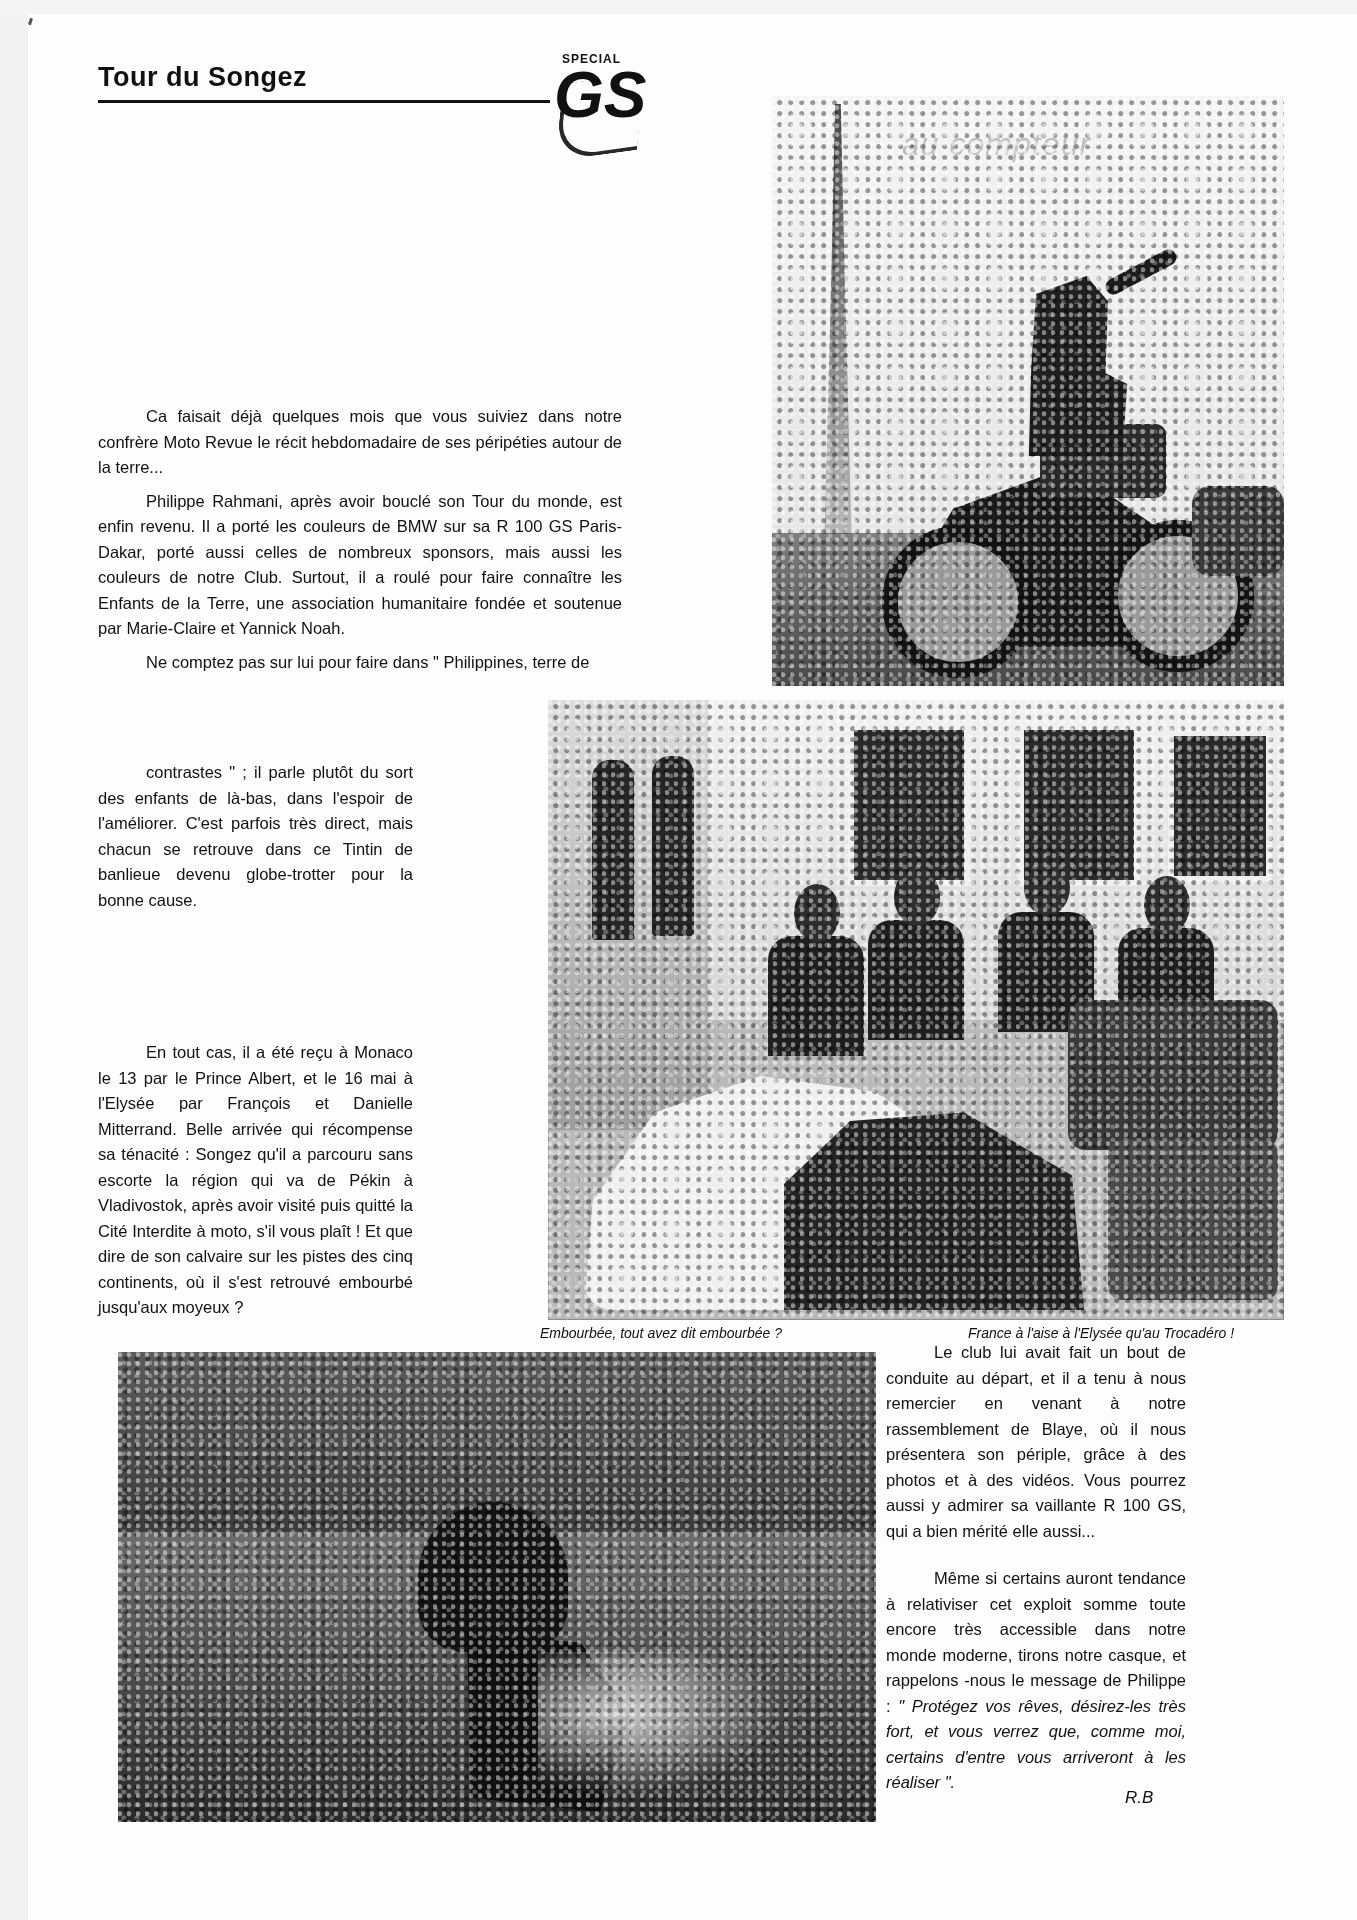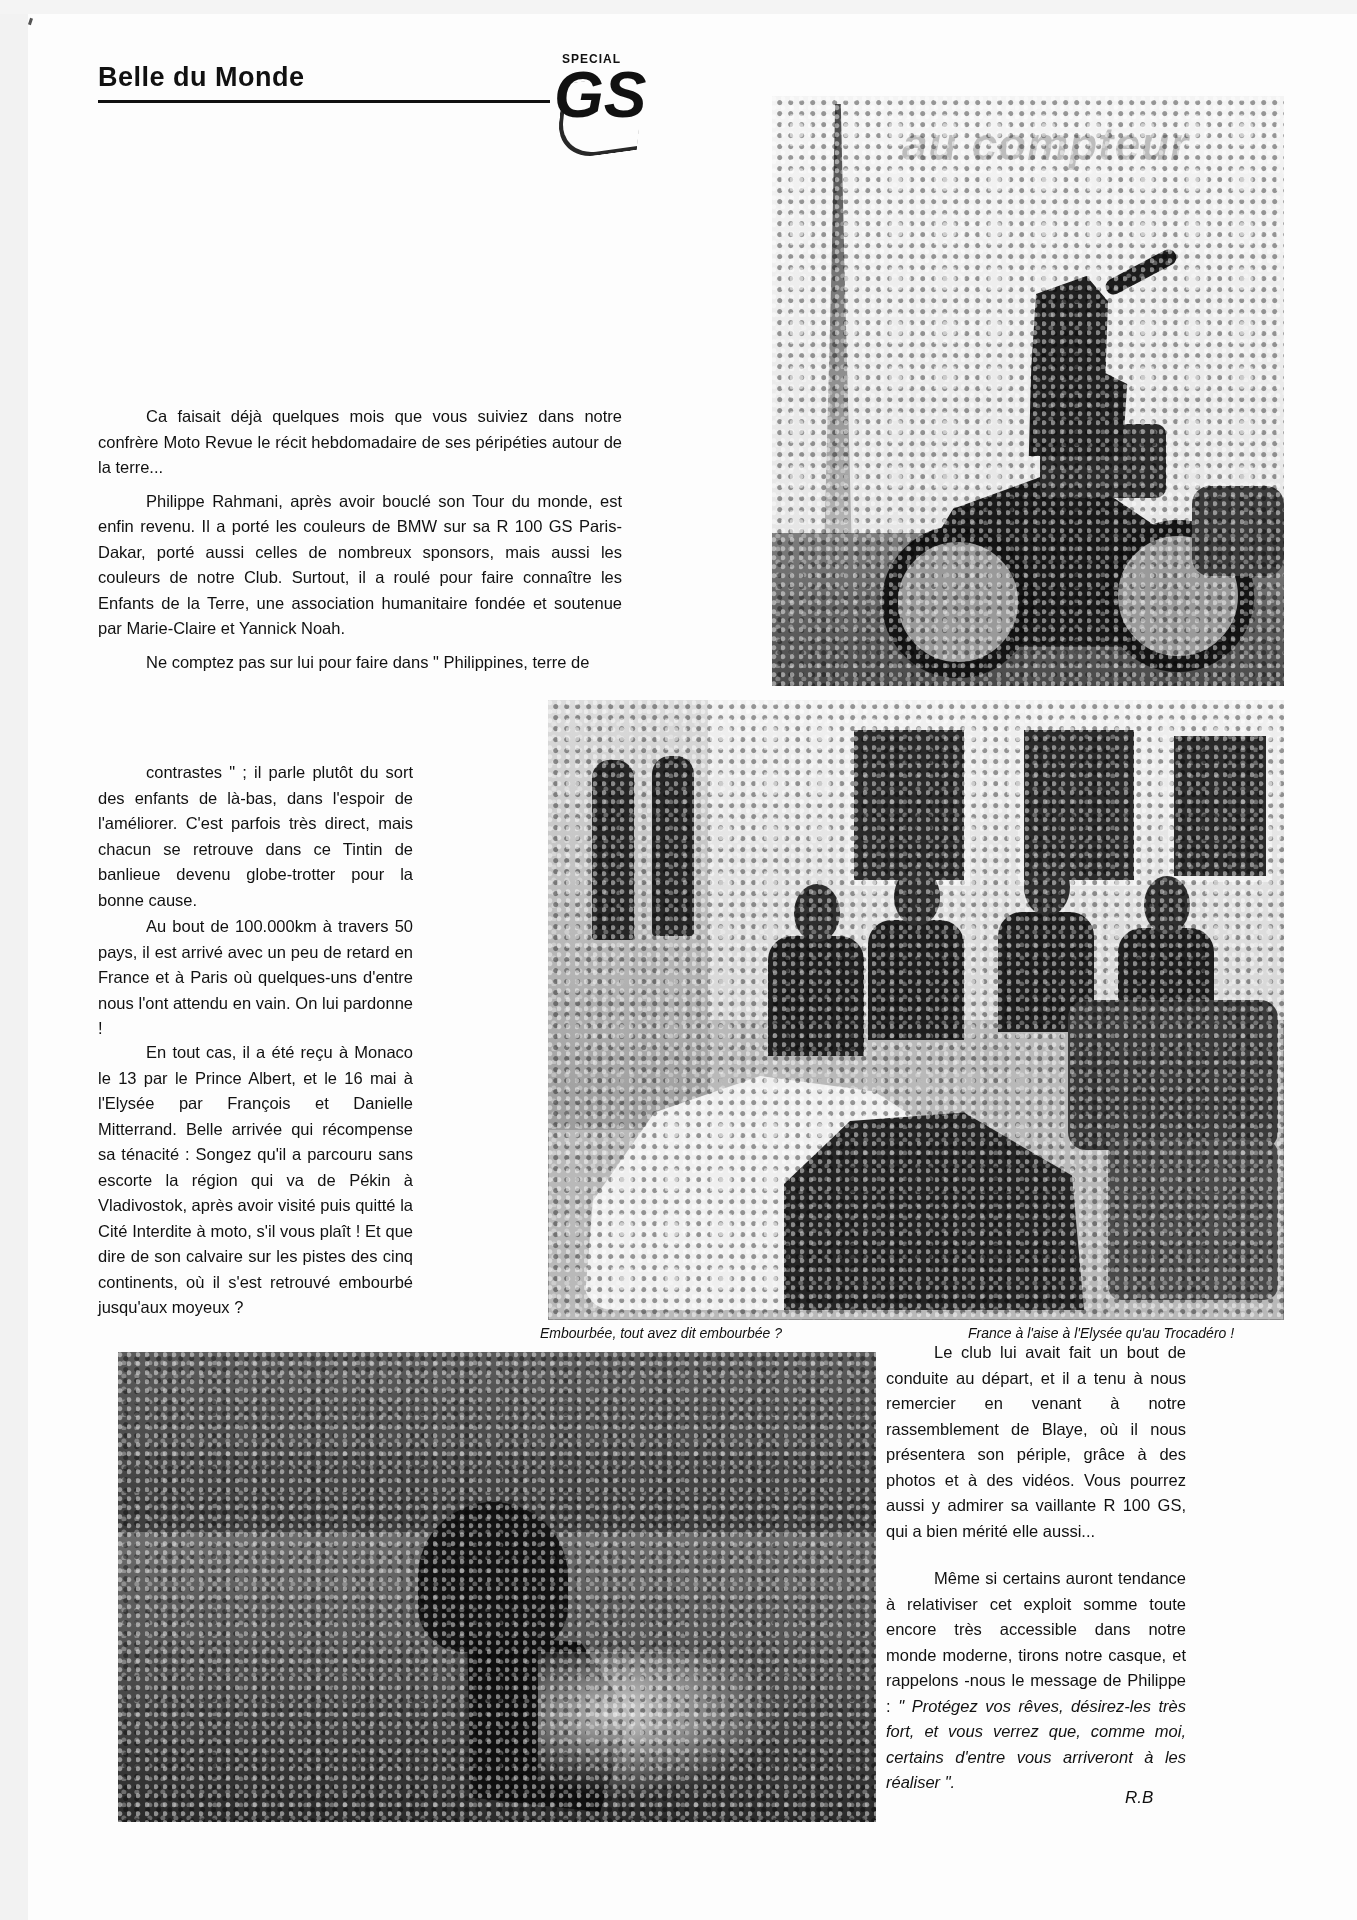--- a/index.html
+++ b/index.html
@@ -109,21 +109,21 @@
   
   #photo-wheelie{left:772px;top:96px;width:512px;height:590px;background:#cfcfcf;}
   #photo-wheelie .sky{position:absolute;left:0;top:0;width:100%;height:74%;
     background:linear-gradient(#f4f4f4,#e6e6e6);}
   #photo-wheelie .ground{position:absolute;left:0;top:74%;width:100%;height:26%;
     background:linear-gradient(#7e7e7e,#494949);}
   #photo-wheelie .tower{position:absolute;left:38px;top:8px;width:56px;height:430px;
     background:linear-gradient(to bottom, rgba(40,40,40,.85), rgba(40,40,40,.25));
     clip-path:polygon(45% 0,55% 0,62% 40%,74% 100%,26% 100%,38% 40%);}
   #photo-wheelie .ghost-text{position:absolute;left:130px;top:22px;width:360px;height:110px;
-    color:#bdbdbd;font-size:46px;font-weight:bold;font-style:italic;line-height:52px;
+    color:#bdbdbd;font-size:32px;font-weight:normal;font-style:italic;line-height:52px;
     letter-spacing:1px;}
   #photo-wheelie .rider{position:absolute;left:240px;top:180px;width:120px;height:180px;
     background:#202020;border-radius:40px 40px 10px 10px;
     clip-path:polygon(20% 10%,62% 0,80% 14%,78% 54%,96% 60%,92% 100%,14% 100%,16% 52%);}
   #photo-wheelie .arm{position:absolute;left:330px;top:168px;width:78px;height:16px;
     background:#1c1c1c;transform:rotate(-28deg);border-radius:8px;}
   #photo-wheelie .bike{position:absolute;left:120px;top:330px;width:340px;height:230px;
     background:#1a1a1a;
     clip-path:polygon(4% 70%,18% 36%,44% 22%,62% 28%,78% 44%,96% 66%,96% 96%,4% 96%);}
   #photo-wheelie .lug{position:absolute;left:268px;top:328px;width:126px;height:74px;
@@ -176,21 +176,21 @@
 </style>
 </head>
 <body>
 
 <div class="page">
 
   <div class="scan-edge-left"></div>
   <div class="scan-edge-top"></div>
   <div class="scan-speck"></div>
 
-  <div class="kicker">Belle du Monde</div>
+  <div class="kicker">Tour du Songez</div>
   <div class="kicker-rule"></div>
 
   <div class="gs-badge">
     <div class="special">SPECIAL</div>
     <div class="gs-slash"></div>
     <div class="gs">GS</div>
   </div>
 
 
   <div class="photo photo-border" id="photo-wheelie">
@@ -235,21 +235,20 @@
     </div>
     <div class="bag2"></div>
     <div class="moto"></div>
     <div class="motodark"></div>
     <div class="bag"></div>
     <div class="ph-grain"></div>
   </div>
 
   <div class="col-a2">
     <p>contrastes " ; il parle plutôt du sort des enfants de là-bas, dans l'espoir de l'améliorer. C'est parfois très direct, mais chacun se retrouve dans ce Tintin de banlieue devenu globe-trotter pour la bonne cause.</p>
-    <p>Au bout de 100.000km à travers 50 pays, il est arrivé avec un peu de retard en France et à Paris où quelques-uns d'entre nous l'ont attendu en vain. On lui pardonne !</p>
   </div>
 
   <div class="col-a3">
     <p>En tout cas, il a été reçu à Monaco le 13 par le Prince Albert, et le 16 mai à l'Elysée par François et Danielle Mitterrand. Belle arrivée qui récompense sa ténacité : Songez qu'il a parcouru sans escorte la région qui va de Pékin à Vladivostok, après avoir visité puis quitté la Cité Interdite à moto, s'il vous plaît ! Et que dire de son calvaire sur les pistes des cinq continents, où il s'est retrouvé embourbé jusqu'aux moyeux ?</p>
   </div>
 
   <div class="cap cap-left">Embourbée, tout avez dit embourbée ?</div>
   <div class="cap cap-right">France à l'aise à l'Elysée qu'au Trocadéro !</div>
 
   <div class="photo photo-border" id="photo-mud">

